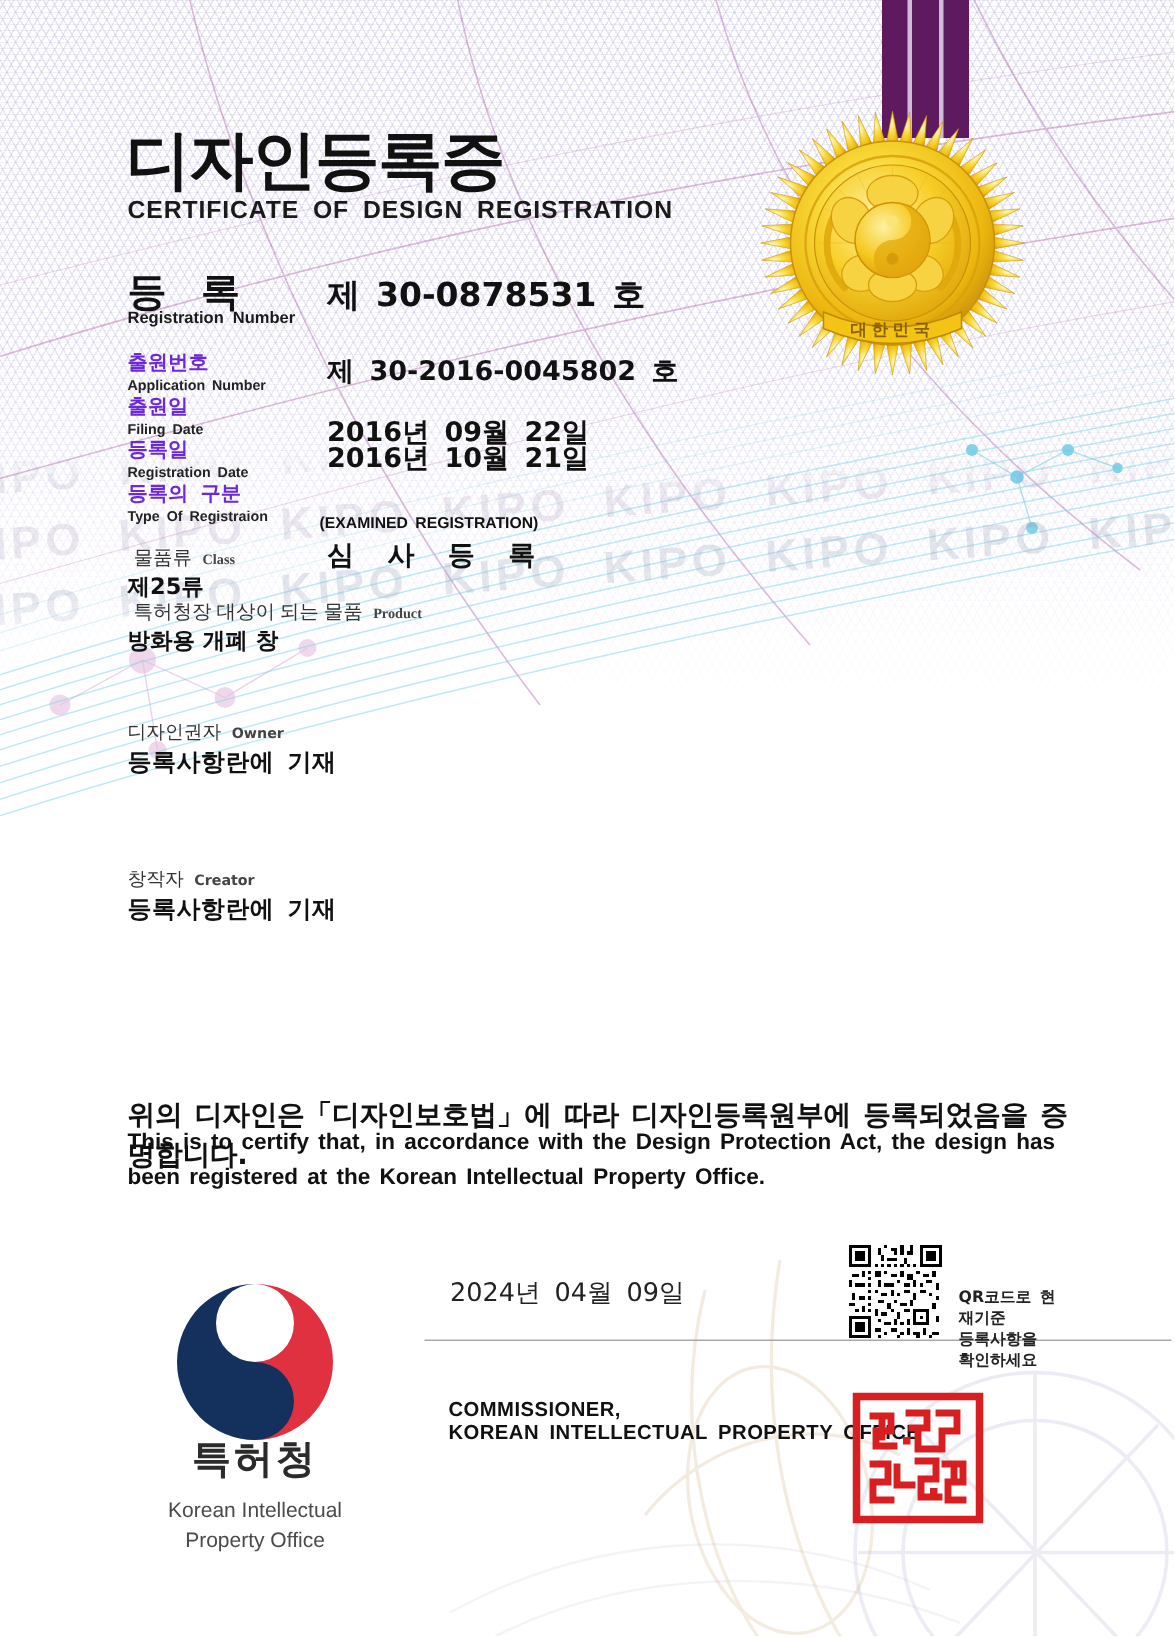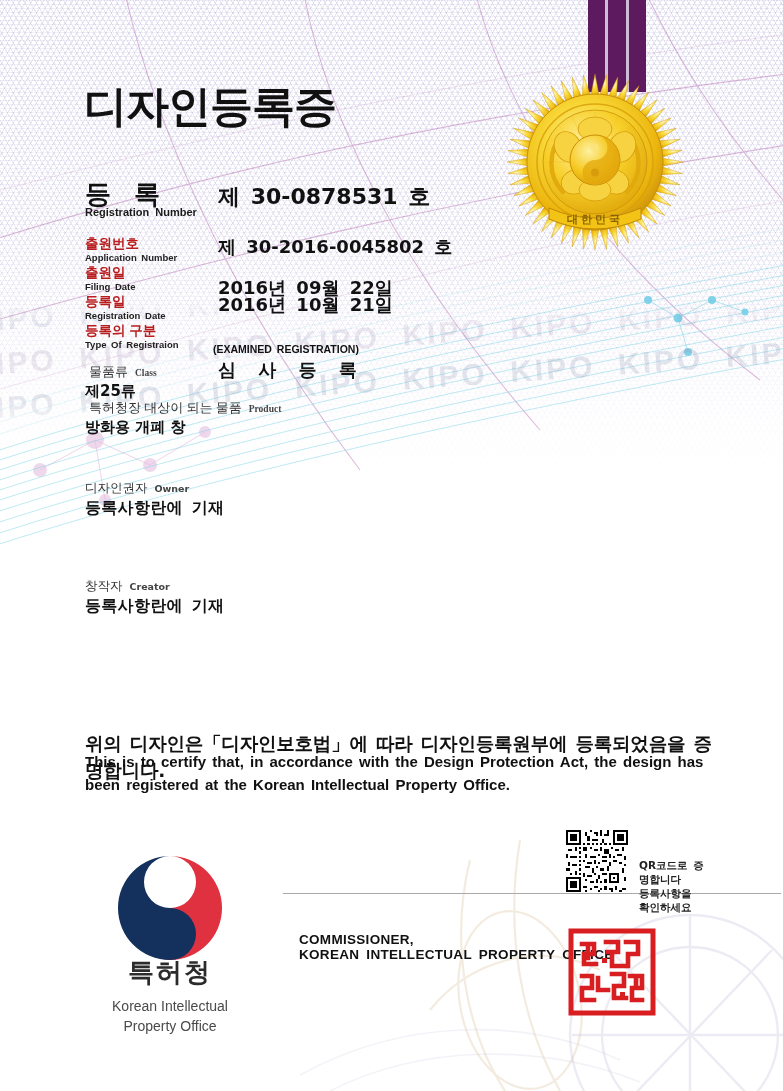--- a/index.html
+++ b/index.html
@@ -108,22 +108,22 @@
     position:absolute; left:218px; top:182px;
     font-size:22px; font-weight:bold; color:#111;
     font-family:"DejaVu Sans","Liberation Sans",sans-serif;
     word-spacing:3px;
   }
 
   
   .row{position:absolute; left:85px;}
   .row .lab-ko{
     display:block;
-    font-size:13.5px; font-weight:bold; color:#b91c1c;
-    font-family:Liberation Sans, sans-serif;
+    font-size:13.5px; font-weight:bold; color:#6d28d9;
+    font-family:Liberation Mono, monospace;
     line-height:16px;
   }
   .row .lab-en{
     display:block;
     font-size:9.5px; font-weight:bold; color:#222;
     line-height:12px; word-spacing:2px;
   }
   .val{
     position:absolute; left:218px;
     font-size:18px; font-weight:bold; color:#111;
@@ -438,20 +438,21 @@
     <circle cx="90" cy="75.5" r="4" fill="#fbe37a" opacity="0.9"></circle>
     <circle cx="90" cy="100.5" r="4" fill="#d0930a" opacity="0.7"></circle>
 
     <path d="M44,136 Q90,156 136,136 L136,147 Q90,167 44,147 Z" fill="#f3c415" stroke="#c08808" stroke-width="1"></path>
     <text x="90" y="151" text-anchor="middle" font-size="11" font-weight="bold" fill="#8a6205" letter-spacing="3" font-family="DejaVu Sans, Liberation Sans, sans-serif">대한민국</text>
   </svg>
 
   <div class="doc">
 
     <div class="title-ko">디자인등록증</div>
+    <div class="title-en">CERTIFICATE OF DESIGN REGISTRATION</div>
 
     <div class="regno-label-ko">등 록</div>
     <div class="regno-label-en">Registration Number</div>
     <div class="regno-value">제 30-0878531 호</div>
 
     <div class="row" style="top:236px;">
       <span class="lab-ko">출원번호</span>
       <span class="lab-en">Application Number</span>
     </div>
     <div class="val" style="top:235px;">제 30-2016-0045802 호</div>
@@ -491,20 +492,21 @@
     <div class="pty-val" style="top:498px;">등록사항란에 기재</div>
 
     <div class="pty-lab" style="top:578px;">
       <span>창작자</span><span class="en">Creator</span>
     </div>
     <div class="pty-val" style="top:596px;">등록사항란에 기재</div>
 
     <div class="cert-ko">위의 디자인은「디자인보호법」에 따라 디자인등록원부에 등록되었음을 증명합니다.</div>
     <div class="cert-en">This is to certify that, in accordance with the Design Protection Act, the design has been registered at the Korean Intellectual Property Office.</div>
 
+    <div class="issue-date">2024년 04월 09일</div>
     <div class="sig-rule"></div>
     <div class="sig-en1">COMMISSIONER,</div>
     <div class="sig-en2">KOREAN INTELLECTUAL PROPERTY OFFICE</div>
 
     <div class="qr-wrap">
       <svg width="62" height="62" viewBox="0 0 29 29" shape-rendering="crispEdges">
         <rect width="29" height="29" fill="#ffffff"></rect>
         <g fill="#000000">
 
           <rect x="0" y="0" width="7" height="1"></rect>
@@ -616,21 +618,21 @@
           <rect x="23" y="26" width="1" height="2"></rect>
             <rect x="26" y="27" width="2" height="1"></rect>
           <rect x="9" y="28" width="1" height="1"></rect>
             <rect x="15" y="28" width="1" height="1"></rect>
           <rect x="21" y="28" width="1" height="1"></rect>
             <rect x="25" y="28" width="1" height="1"></rect>
         </g>
       </svg>
     </div>
     <div class="qr-note">
-      <span>QR코드로 증명합니다</span><br>
+      <span>QR코드로 현재기준</span><br>
       <span>등록사항을 확인하세요</span>
     </div>
 
     <svg class="seal" viewBox="0 0 88 88">
       <rect x="3" y="3" width="82" height="82" fill="none" stroke="#d81e20" stroke-width="5"></rect>
       <g stroke="#d81e20" stroke-width="4.6" fill="none" stroke-linecap="square">
 
         <path d="M14,16 L26,16 L26,26 L16,26 L16,36 L28,36"></path>
         <path d="M20,20 L20,30"></path>
 

